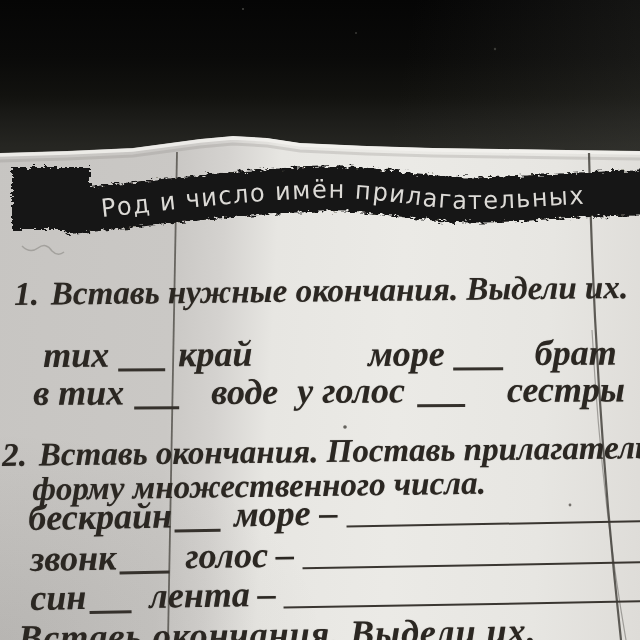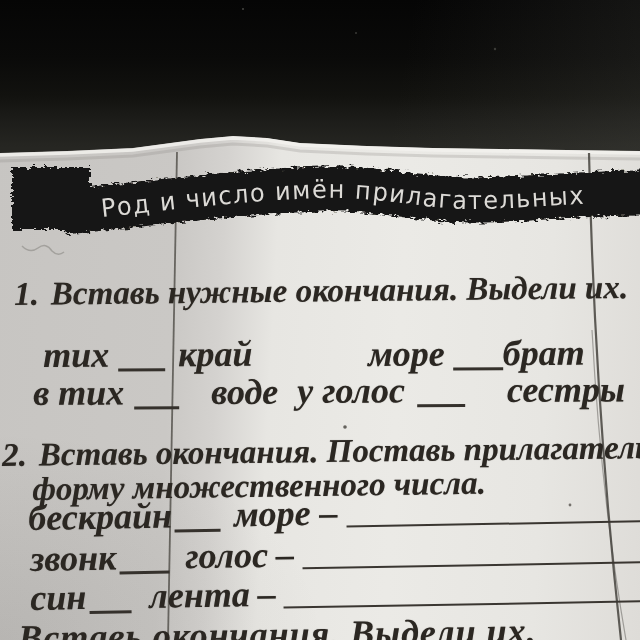--- a/index.html
+++ b/index.html
@@ -65,21 +65,21 @@
   </svg>
 
   <div class="row heading" style="left:14px;top:277px;transform:rotate(-0.65deg)">
     <span class="num">1.</span><span>Вставь нужные окончания. Выдели их.</span>
   </div>
 
   <div class="row" style="left:43px;top:336px;transform:rotate(-0.35deg)">
     <span>тих</span><span class="blank" style="width:47px;margin-left:9px"></span><span style="margin-left:13px">край</span>
   </div>
   <div class="row" style="left:368px;top:335px;transform:rotate(-0.35deg)">
-    <span>море</span><span class="blank" style="width:50px"></span><span style="margin-left:0">брат</span>
+    <span>море</span><span class="blank" style="width:50px"></span><span style="margin-left:32px">брат</span>
   </div>
   <div class="row" style="left:33px;top:374px;transform:rotate(-0.3deg)">
     <span>в тих</span><span class="blank" style="width:45px;margin-left:10px"></span><span style="margin-left:32px">воде</span>
   </div>
   <div class="row" style="left:297px;top:372px;transform:rotate(-0.3deg)">
     <span>у голос</span><span class="blank" style="width:48px;margin-left:12px"></span><span style="margin-left:42px">сестры</span>
   </div>
 
   <div class="row heading" style="left:2px;top:438px;transform:rotate(-0.7deg)">
     <span class="num">2.</span><span>Вставь окончания. Поставь прилагательные в</span>

